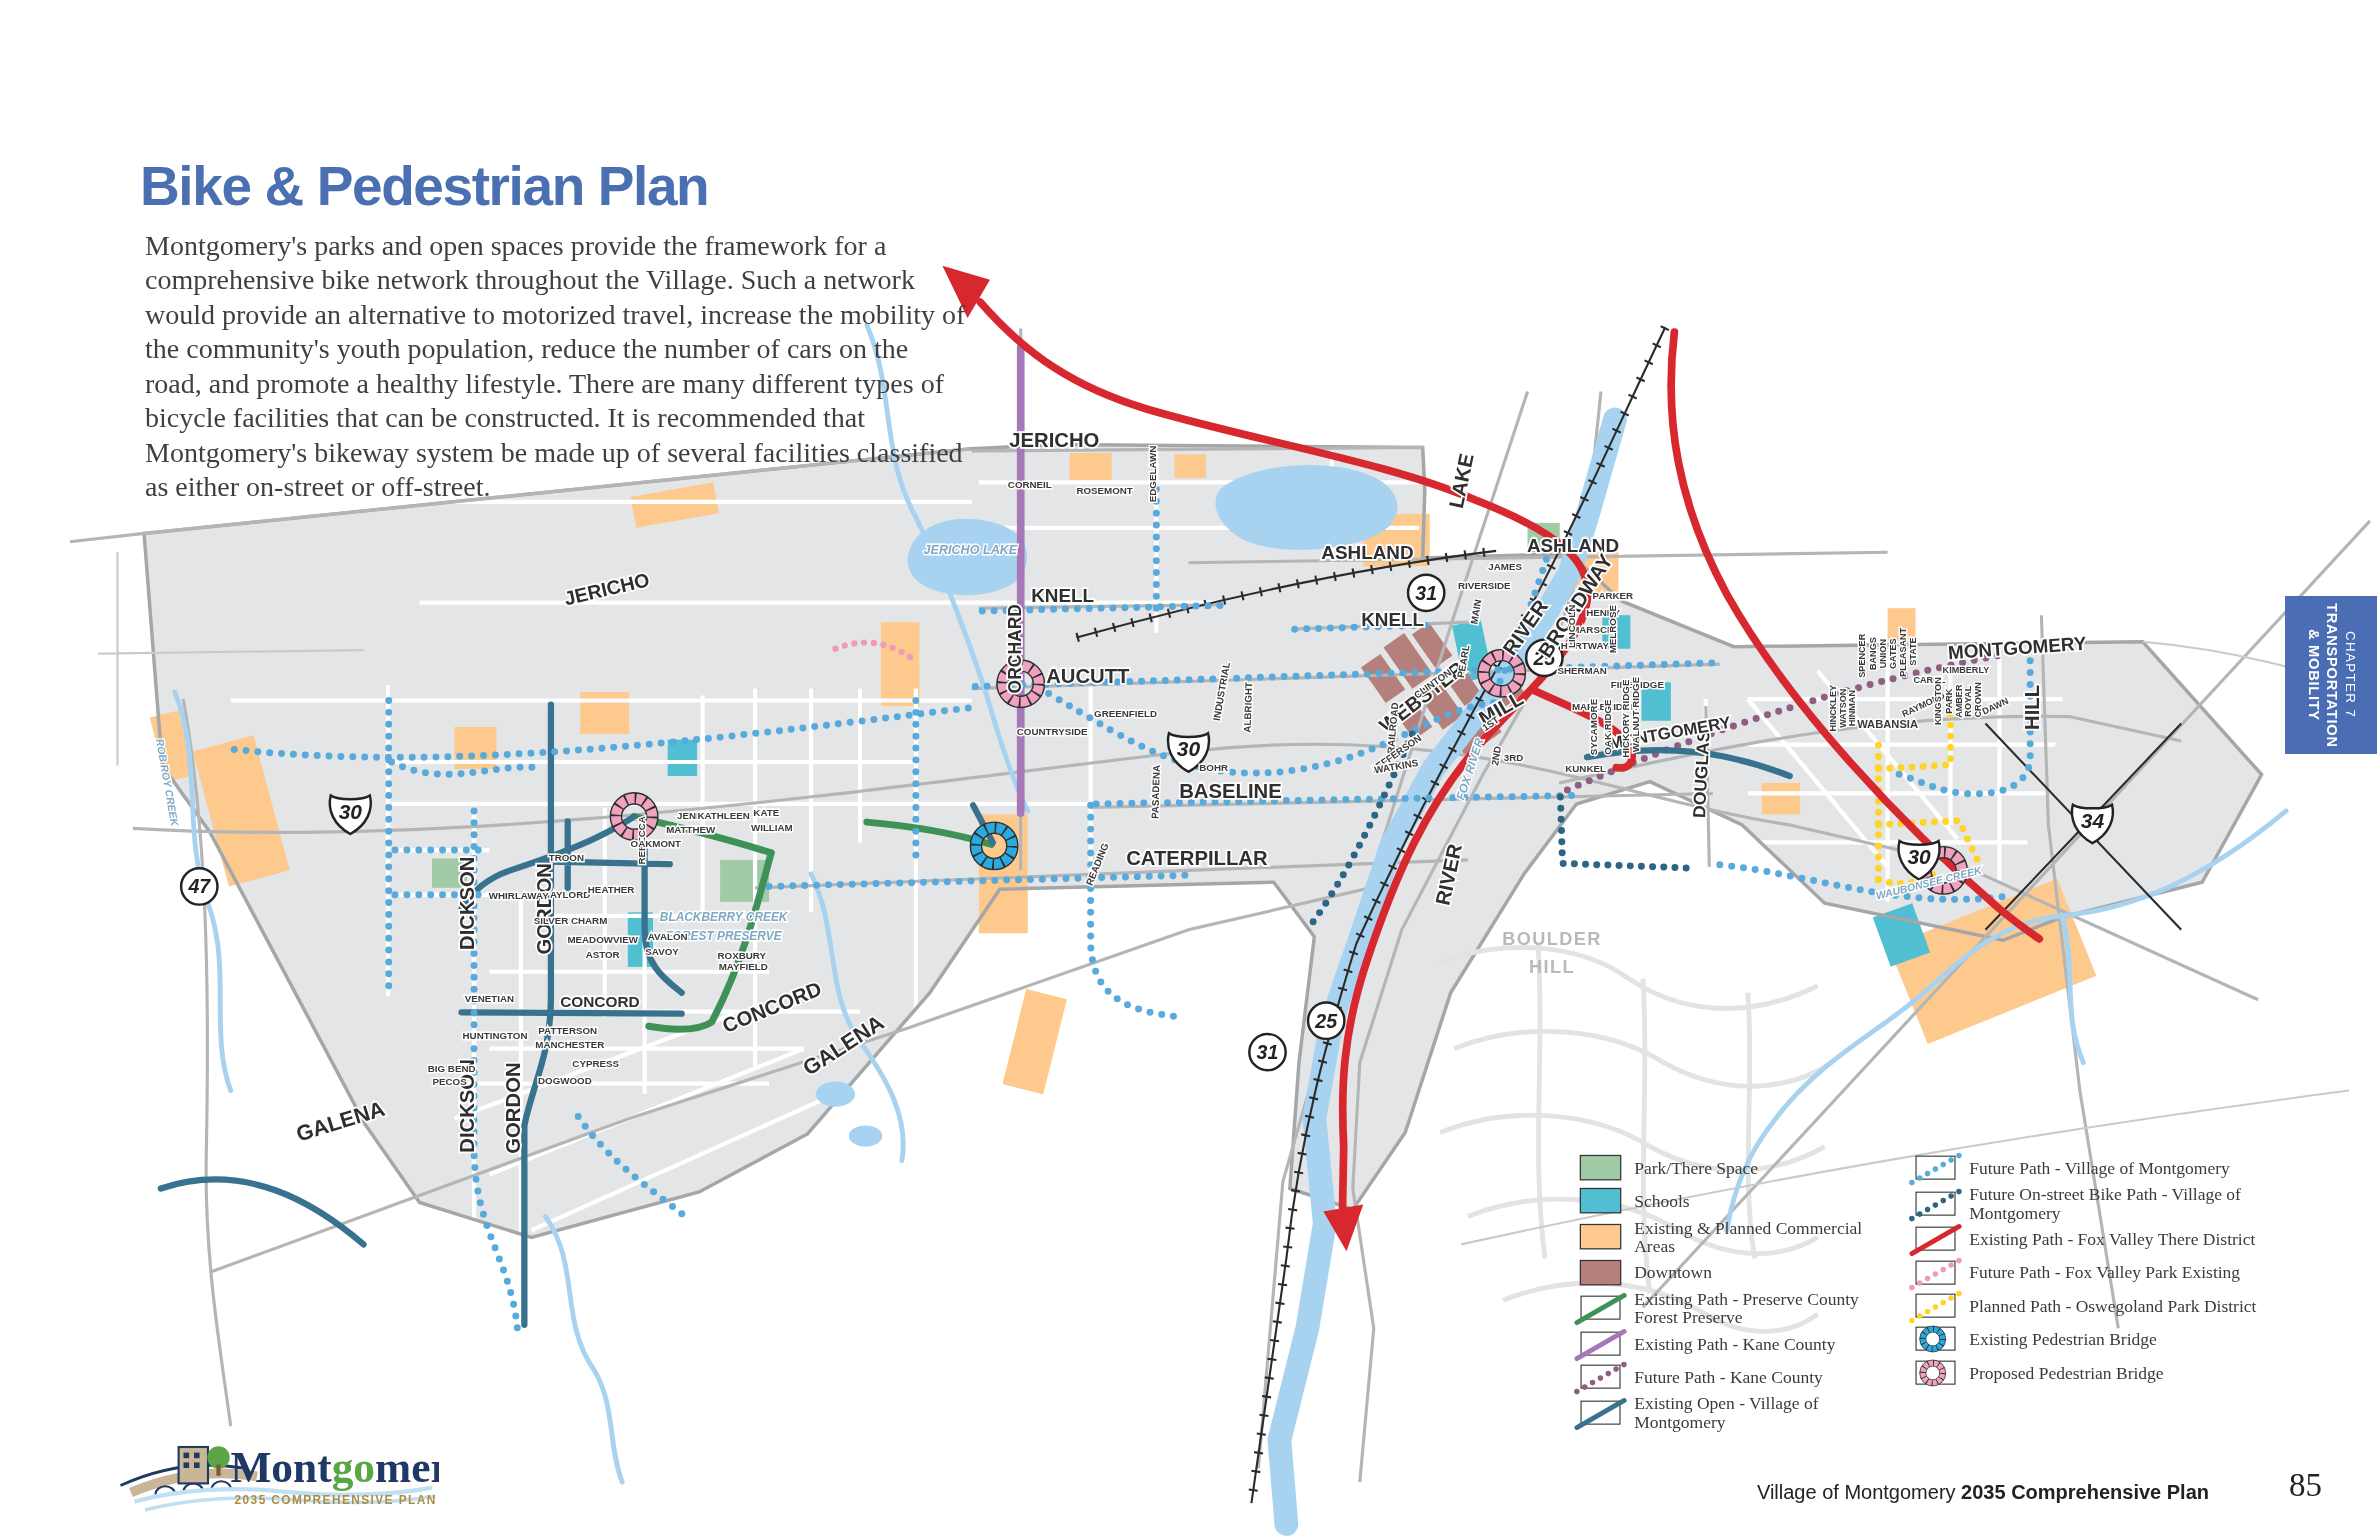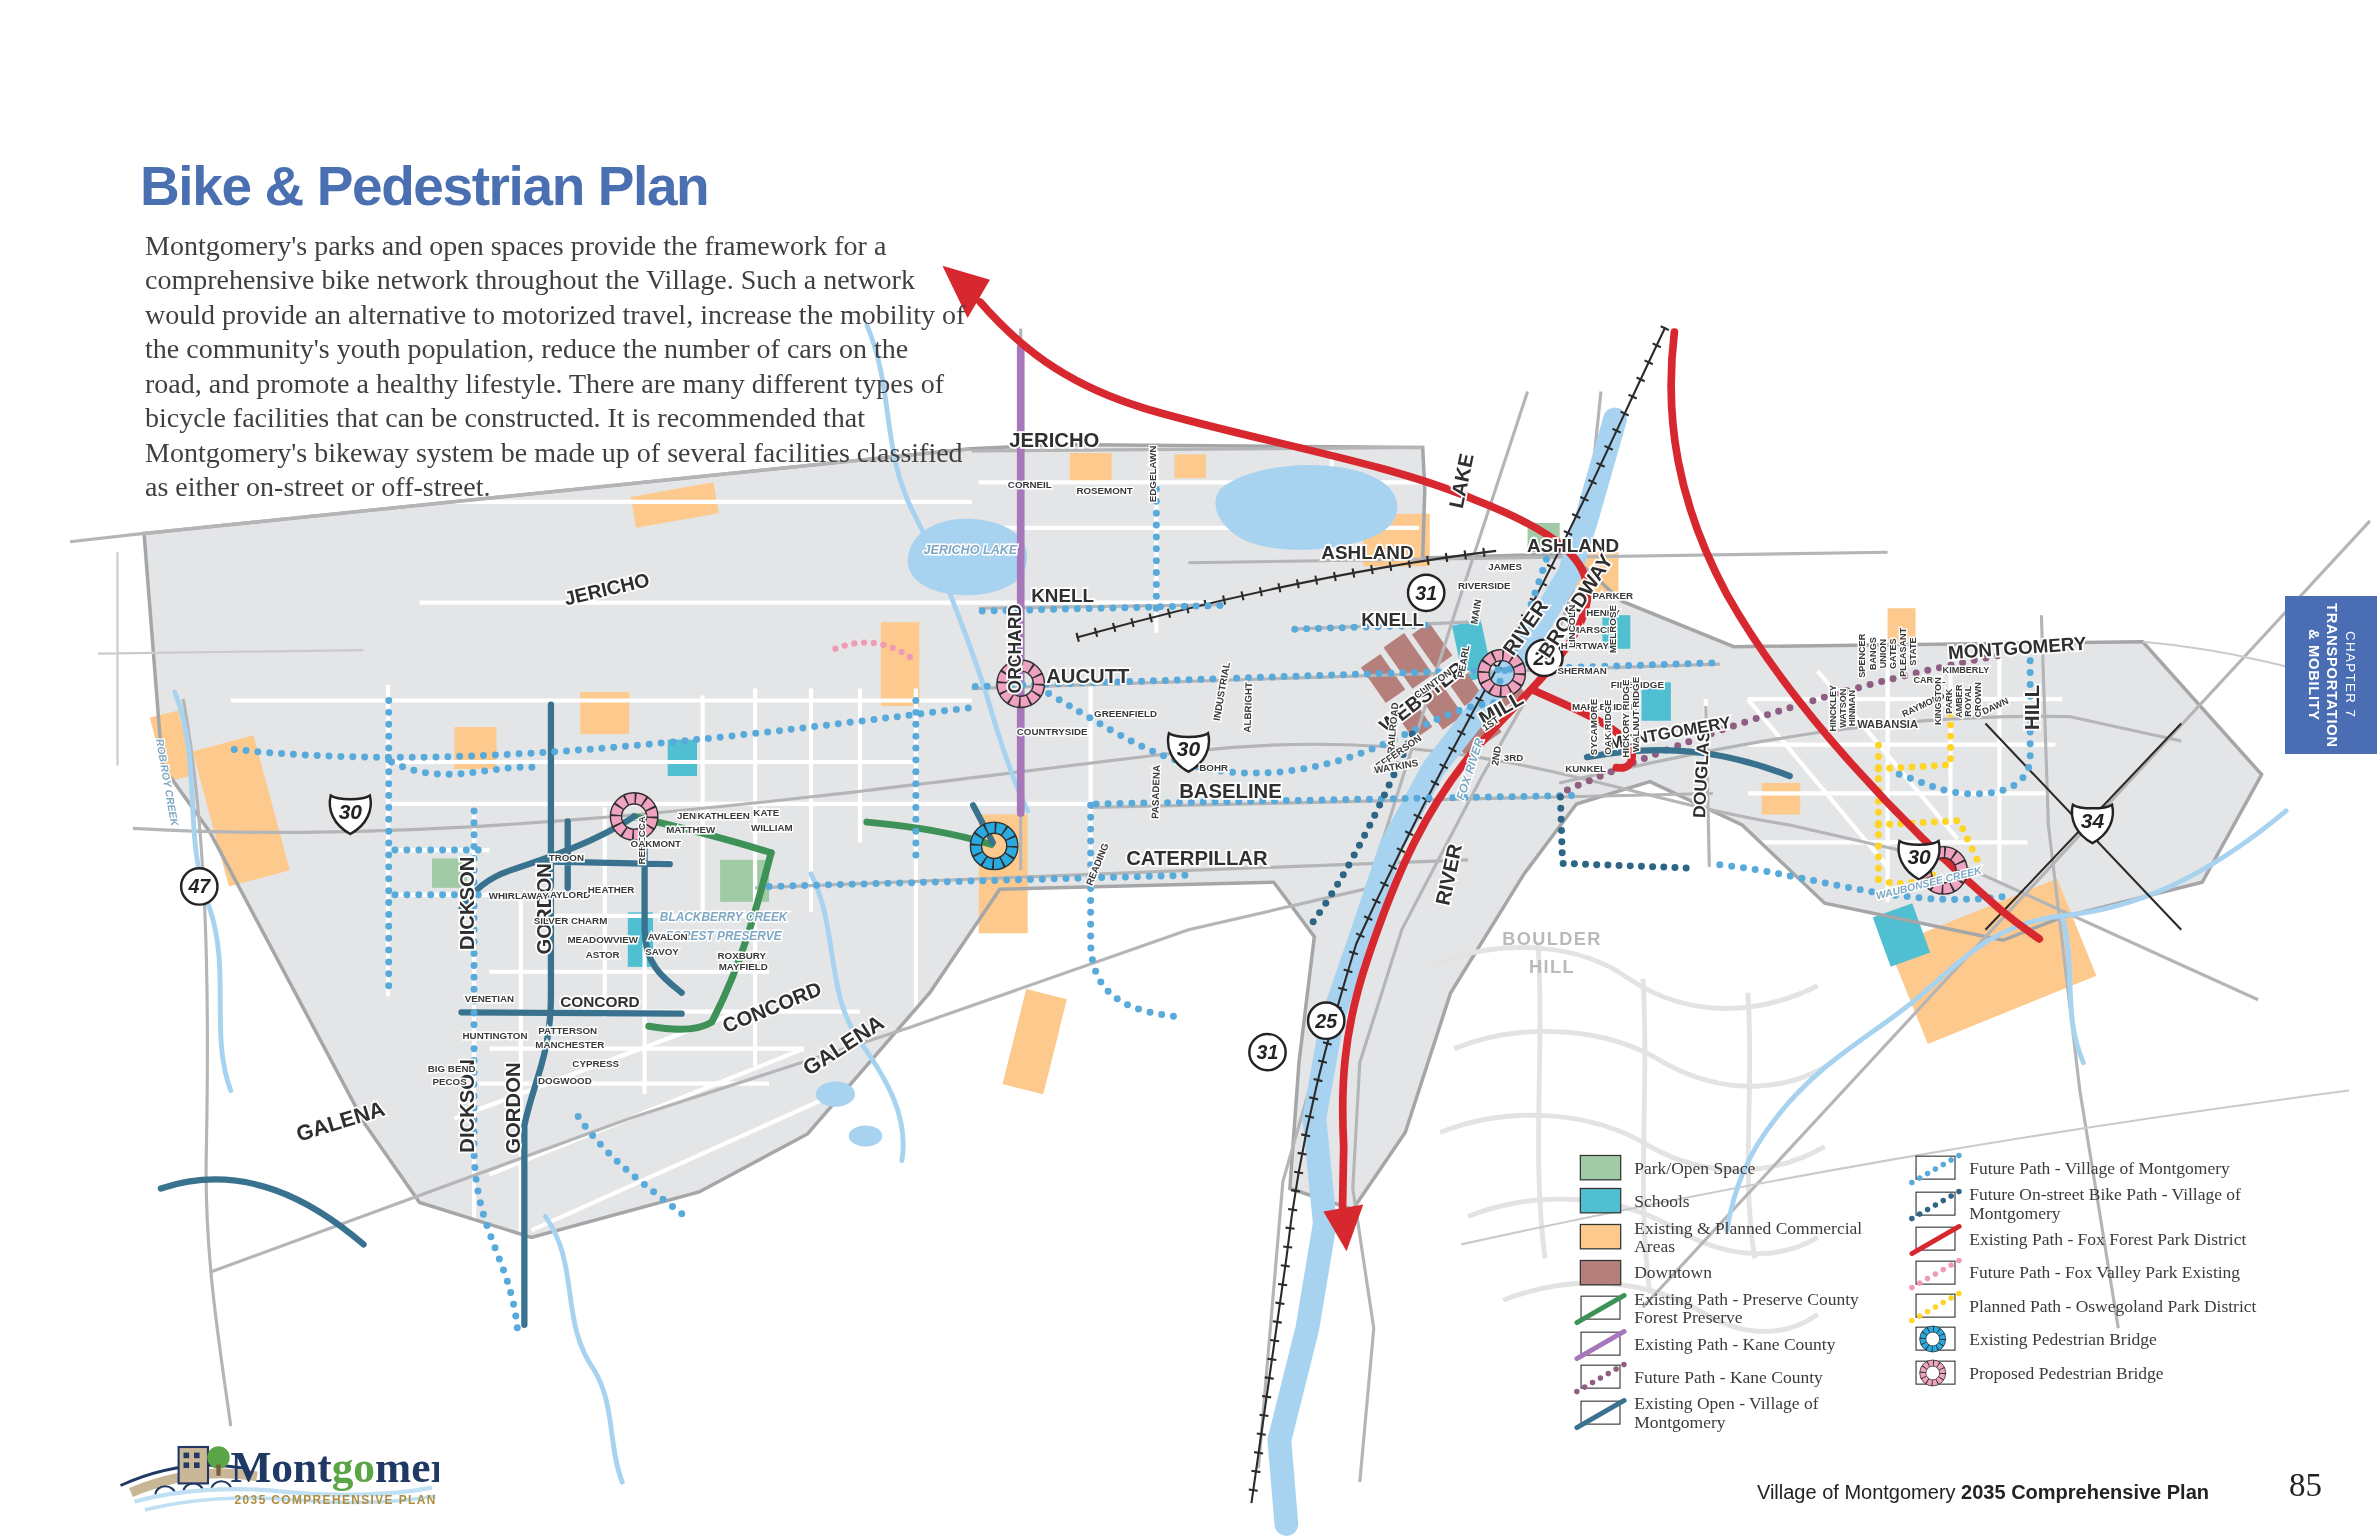--- a/index.html
+++ b/index.html
@@ -466,21 +466,21 @@
       <span class="tab-chapter">CHAPTER 7</span>
       <span class="tab-name">TRANSPORTATION &amp; MOBILITY</span>
     </div>
   </div>
 
   <div class="legend-col left" id="legend-left">
       <div class="lg-row">
         <svg class="lg-sw" viewBox="0 0 74 46">
           <rect x="3" y="5" width="58" height="35" fill="#a1cba6" stroke="#333" stroke-width="1.8"></rect>
         </svg>
-        <div class="lg-lab">Park/Open Space</div>
+        <div class="lg-lab">Park/There Space</div>
       </div>
       <div class="lg-row">
         <svg class="lg-sw" viewBox="0 0 74 46">
           <rect x="3" y="5" width="58" height="35" fill="#4fbfd1" stroke="#333" stroke-width="1.8"></rect>
         </svg>
         <div class="lg-lab">Schools</div>
       </div>
       <div class="lg-row">
         <svg class="lg-sw" viewBox="0 0 74 46">
           <rect x="3" y="5" width="58" height="35" fill="#fdc98c" stroke="#333" stroke-width="1.8"></rect>
@@ -535,21 +535,21 @@
           <rect x="4" y="6" width="56" height="33" fill="none" stroke="#333" stroke-width="1.6"></rect>
           <line x1="-2" y1="44" x2="66" y2="5" stroke="#2d6584" stroke-width="8" stroke-linecap="round" stroke-dasharray="0 13"></line>
         </svg>
         <div class="lg-lab">Future On-street Bike Path - Village of Montgomery</div>
       </div>
       <div class="lg-row">
         <svg class="lg-sw" viewBox="0 0 74 46">
           <rect x="4" y="6" width="56" height="33" fill="none" stroke="#333" stroke-width="1.6"></rect>
           <line x1="-2" y1="44" x2="66" y2="5" stroke="#d7282f" stroke-width="7" stroke-linecap="round"></line>
         </svg>
-        <div class="lg-lab">Existing Path - Fox Forest Park District</div>
+        <div class="lg-lab">Existing Path - Fox Valley There District</div>
       </div>
       <div class="lg-row">
         <svg class="lg-sw" viewBox="0 0 74 46">
           <rect x="4" y="6" width="56" height="33" fill="none" stroke="#333" stroke-width="1.6"></rect>
           <line x1="-2" y1="44" x2="66" y2="5" stroke="#ef9bb6" stroke-width="8" stroke-linecap="round" stroke-dasharray="0 13"></line>
         </svg>
         <div class="lg-lab">Future Path - Fox Valley Park Existing</div>
       </div>
       <div class="lg-row">
         <svg class="lg-sw" viewBox="0 0 74 46">

